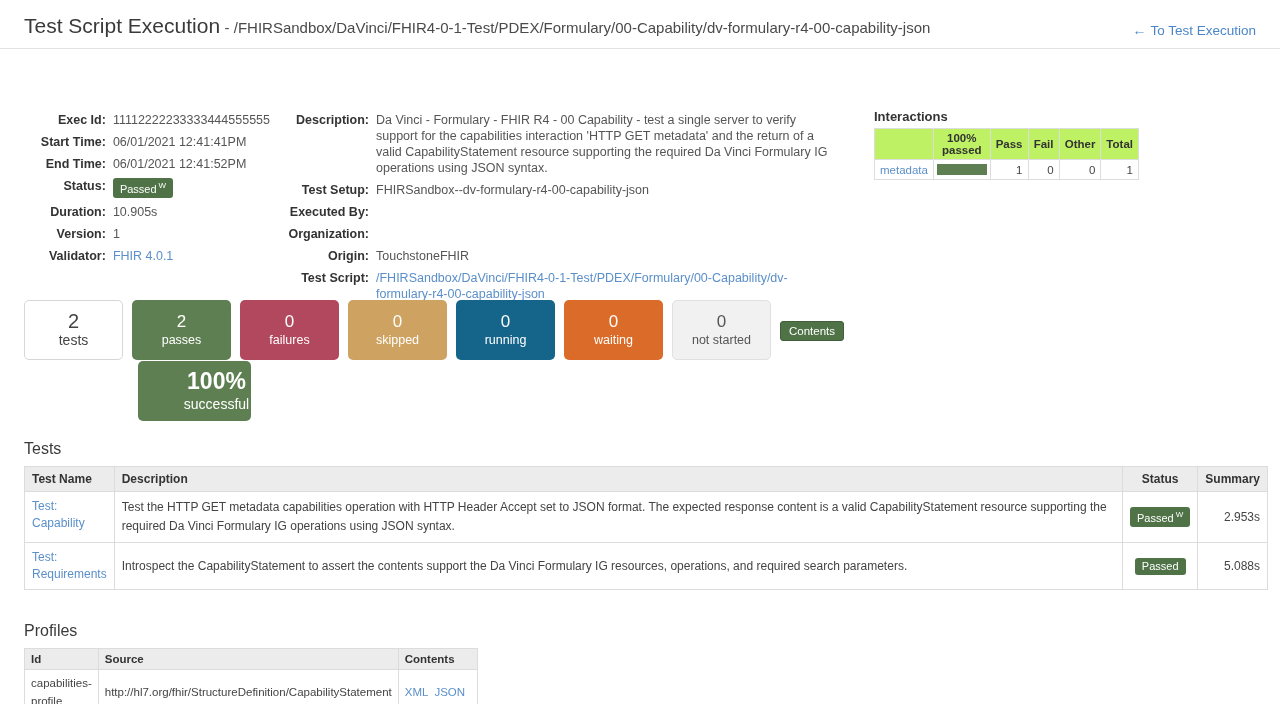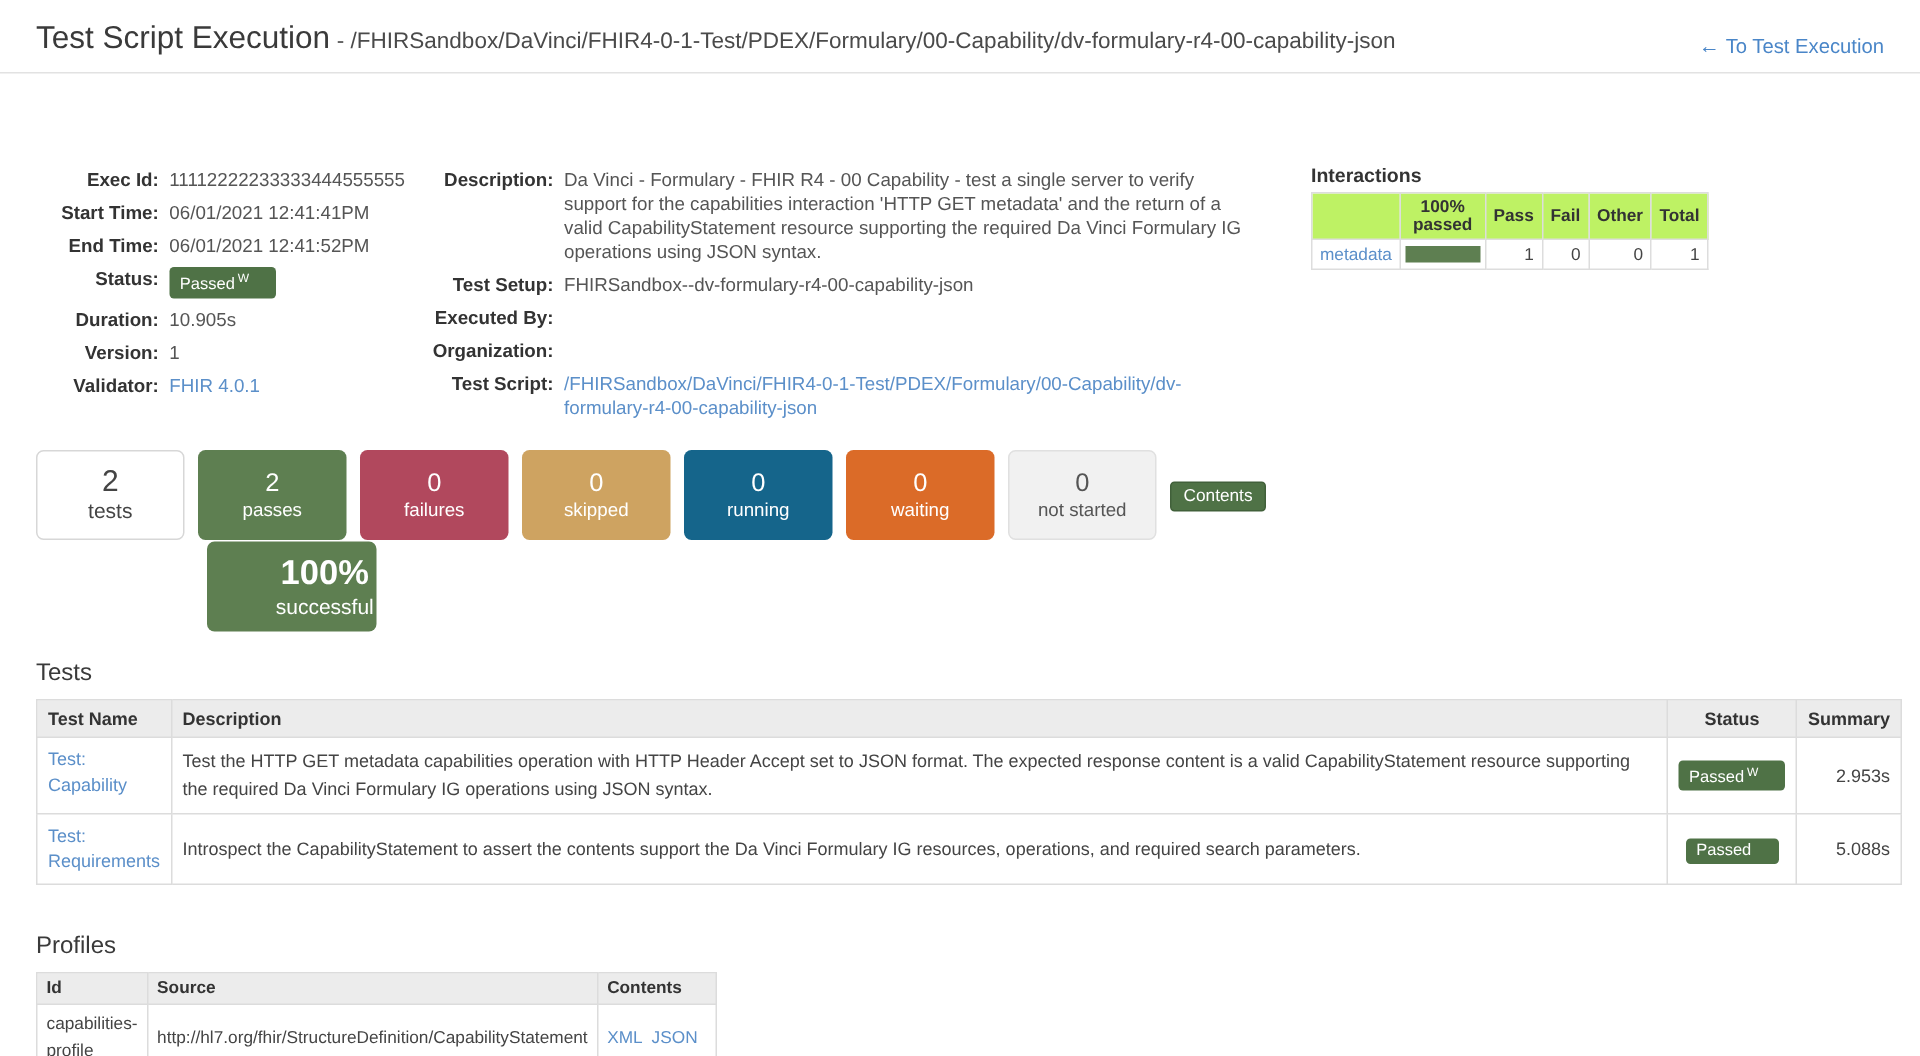--- a/index.html
+++ b/index.html
@@ -59,21 +59,21 @@
   #col-left .kv-label { width: 182px; }
   #col-mid  { position: absolute; left: 280px; top: 60px; width: 580px; }
   #col-mid .kv-label { width: 96px; }
   #col-mid .kv-val { max-width: 455px; }
 
   .badge {
     display: inline-block;
     background: #4f7246;
     color: #fff;
     font-size: 11px;
-    padding: 2px 18px 3px 7px;
+    padding: 2px 7px 3px 7px;
     border-radius: 3px;
     line-height: 12px;
   }
   .badge sup { font-size: 8px; vertical-align: super; margin-left: 2px; }
 
   
   #interactions-block {
     position: absolute;
     left: 874px; top: 60px;
     width: 265px;
@@ -253,20 +253,24 @@
           </tr>
           <tr>
             <td class="kv-label">Executed By:</td>
             <td class="kv-val"></td>
           </tr>
           <tr>
             <td class="kv-label">Organization:</td>
             <td class="kv-val"></td>
           </tr>
           <tr>
+            <td class="kv-label">Origin:</td>
+            <td class="kv-val">TouchstoneFHIR</td>
+          </tr>
+          <tr>
             <td class="kv-label">Test Script:</td>
             <td class="kv-val"><a href="#">/FHIRSandbox/DaVinci/FHIR4-0-1-Test/PDEX/Formulary/00-Capability/dv-formulary-r4-00-capability-json</a></td>
           </tr>
         </tbody>
     </table>
   </div>
 
   <div id="interactions-block">
     <div id="interactions-title">Interactions</div>
     <table class="grid" id="interactions-table">

